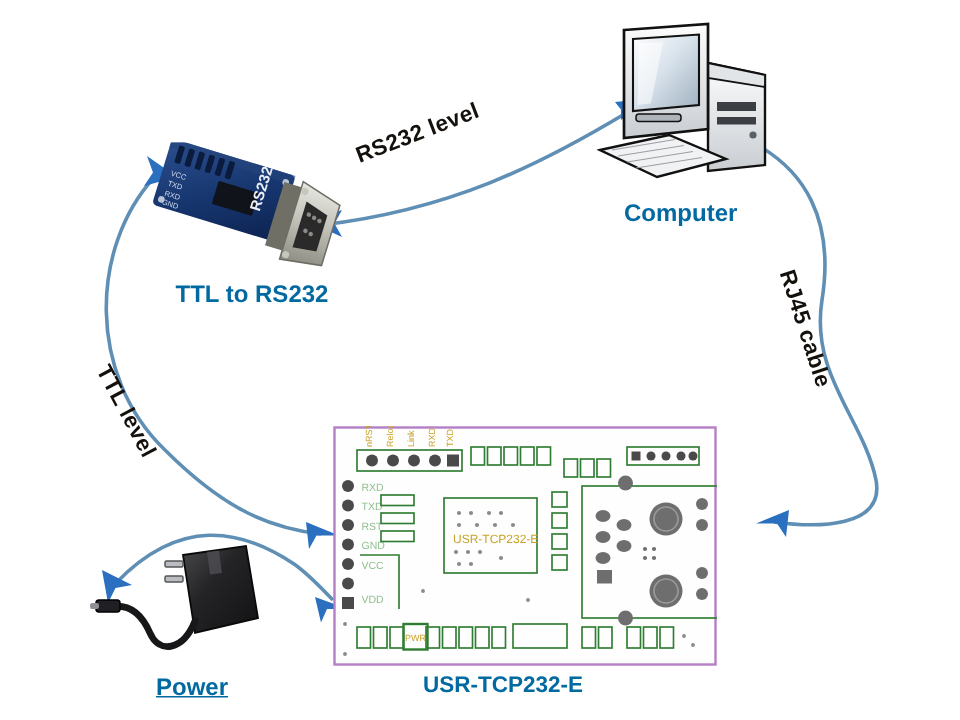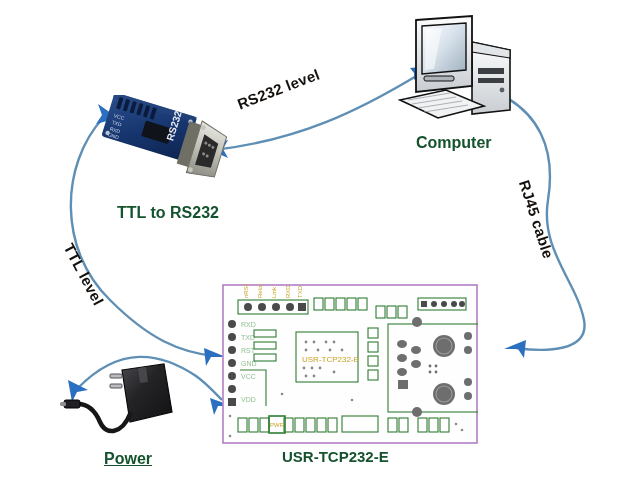--- a/index.html
+++ b/index.html
@@ -1,20 +1,20 @@
 <!DOCTYPE html>
 <html><head>
 <meta charset="utf-8">
 <title>USR-TCP232-E Connection Diagram</title>
 <style>
   html,body{margin:0;padding:0;background:#ffffff;}
   body{width:640px;height:480px;overflow:hidden;
        font-family:"Liberation Sans", sans-serif;}
   #stage{position:relative;width:640px;height:480px;background:#fff;}
-  .lbl{position:absolute;color:#14532d;font-weight:bold;white-space:nowrap;}
+  .lbl{position:absolute;color:#0369a1;font-weight:bold;white-space:nowrap;}
   .rotlbl{position:absolute;color:#14100c;font-weight:bold;white-space:nowrap;
           font-size:15px;letter-spacing:.3px;}
   svg{position:absolute;left:0;top:0;}
   .node{position:absolute;}
 </style>
 </head>
 <body>
 
 <div id="stage">
 
@@ -100,21 +100,21 @@
         <circle cx="110" cy="36" r="1.5"></circle>
           <circle cx="114" cy="37" r="1.5"></circle>
         <circle cx="118" cy="38" r="1.5"></circle>
         <circle cx="111" cy="47" r="1.5"></circle>
           <circle cx="115" cy="48" r="1.5"></circle>
       </g>
       <circle cx="103" cy="22" r="2.4" fill="#c6c6bd"></circle>
       <circle cx="103" cy="66" r="2.4" fill="#c6c6bd"></circle>
     </g>
   </svg>
-  <div class="lbl" style="left:117px;top:204px;font-size:16px;">TTL to RS232</div>
+  <div class="lbl" style="left:117px;top:188px;font-size:16px;">TTL to RS232</div>
 
   <svg class="node" style="left:398px;top:14px;" width="135" height="115">
 
     <path d="M74,28 L112,36 L112,96 L74,100 Z" fill="url(#caseg)" stroke="#111" stroke-width="1.6"></path>
     <path d="M74,28 L112,36 L112,44 L74,38 Z" fill="#e2e5e8" stroke="#111" stroke-width="1.2"></path>
 
     <path d="M18,6 L74,2 L74,72 L18,78 Z" fill="url(#caseg)" stroke="#111" stroke-width="1.8"></path>
     <path d="M24,12 L68,9 L68,56 L24,60 Z" fill="url(#crtface)" stroke="#111" stroke-width="1.4"></path>
     <path d="M28,15 L44,14 L36,55 L27,56 Z" fill="#ffffff" opacity=".55"></path>
     <rect x="26" y="62" width="30" height="5" rx="2" fill="#aeb4ba" stroke="#111" stroke-width="1"></rect>

